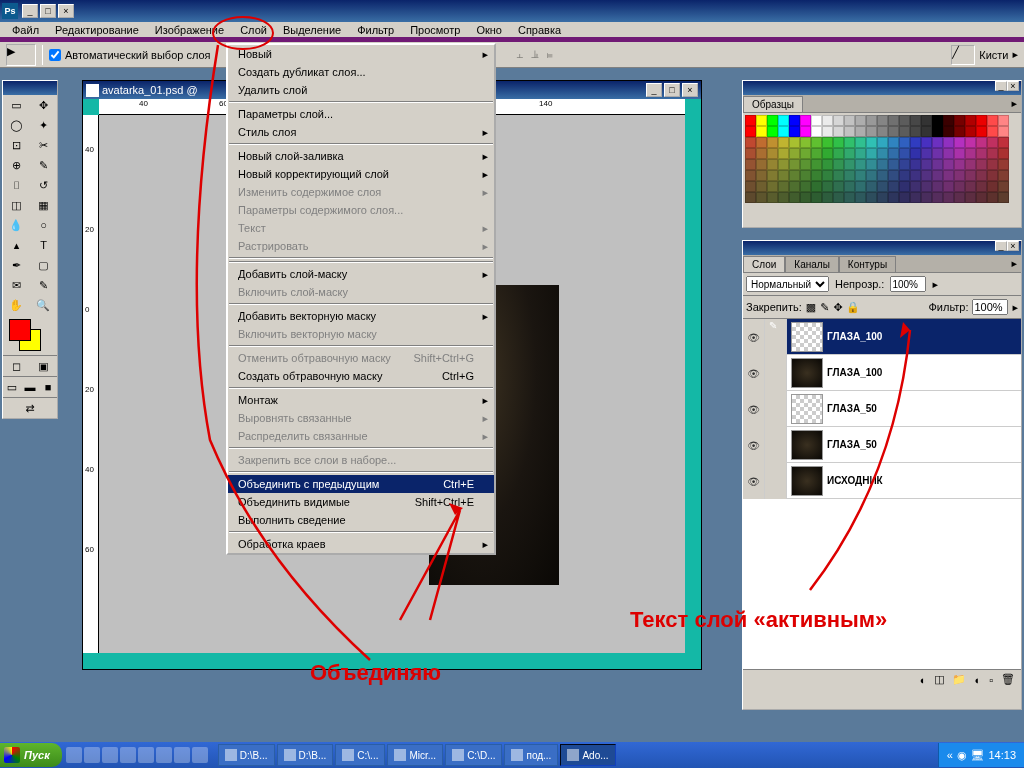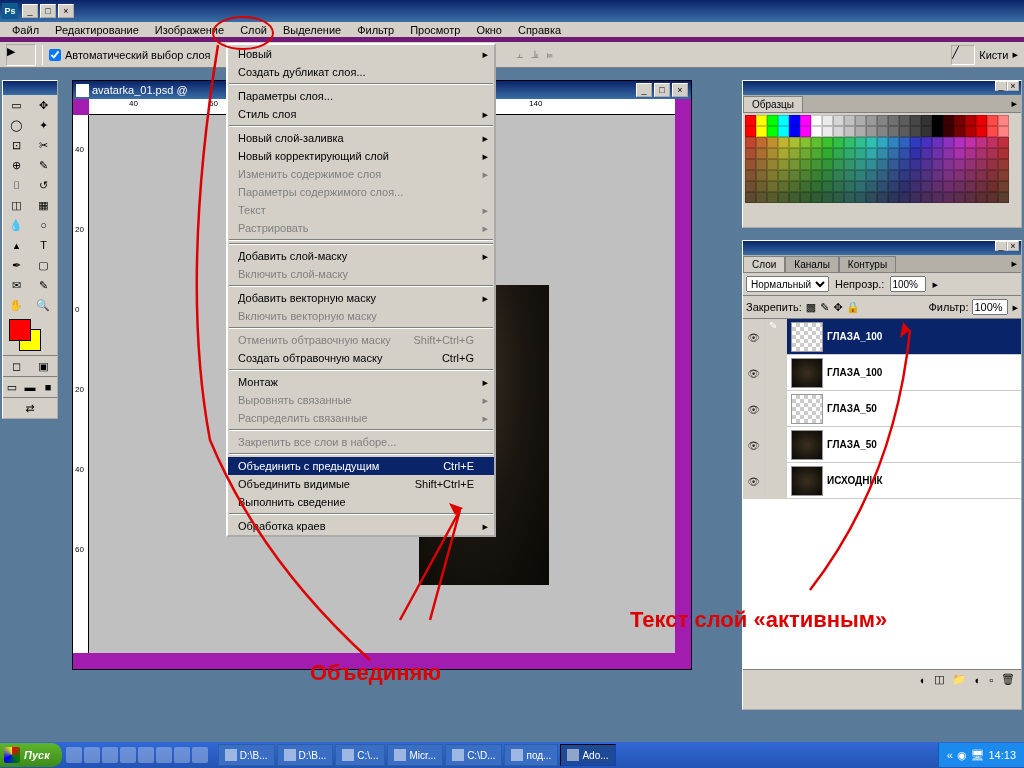--- a/index.html
+++ b/index.html
@@ -24,21 +24,21 @@
 .toolbox { position: absolute; top: 80px; left: 2px; width: 56px; background: #d4d0c8; border: 1px outset #fff; }
 .toolbox-header { height: 14px; background: linear-gradient(#0a246a, #3a6ea5); }
 .tool-grid { display: grid; grid-template-columns: 1fr 1fr; }
 .tool-cell { width: 27px; height: 20px; border: 1px solid #d4d0c8; display: flex; align-items: center; justify-content: center; cursor: pointer; }
 .color-swatches { padding: 6px; position: relative; height: 40px; }
 .fg-color { position: absolute; top: 4px; left: 6px; width: 22px; height: 22px; background: red; border: 1px solid #000; z-index: 2; }
 .bg-color { position: absolute; top: 14px; left: 16px; width: 22px; height: 22px; background: yellow; border: 1px solid #000; }
 .mode-row { display: flex; border-top: 1px solid #808080; }
 .mode-cell { flex: 1; height: 20px; display: flex; align-items: center; justify-content: center; border: 1px solid #d4d0c8; }
 
-.doc-window { position: absolute; top: 80px; left: 72px; width: 620px; height: 590px; border: 1px solid #000; background: #a21caf; }
+.doc-window { position: absolute; top: 80px; left: 82px; width: 620px; height: 590px; border: 1px solid #000; background: #14b8a6; }
 .doc-title { height: 18px; background: linear-gradient(#0a246a, #3a6ea5); color: white; display: flex; align-items: center; padding: 0 3px; font-size: 10px; }
 .doc-title .doc-icon { width: 13px; height: 13px; background: #fff; margin-right: 3px; }
 .ruler-h { position: absolute; top: 18px; left: 16px; right: 16px; height: 16px; background: #fff; border-bottom: 1px solid #000; font-size: 8px; overflow: hidden; }
 .ruler-h span { position: absolute; font-size: 8px; }
 .ruler-v { position: absolute; top: 34px; left: 0; bottom: 16px; width: 16px; background: #fff; border-right: 1px solid #000; font-size: 8px; }
 .ruler-v span { position: absolute; font-size: 8px; left: 2px; }
 .canvas-area { position: absolute; top: 34px; left: 16px; right: 16px; bottom: 16px; background: #c0c0c0; }
 .canvas-img { position: absolute; top: 170px; left: 330px; width: 130px; height: 300px; background: radial-gradient(ellipse at 40% 30%, #3a3020 0%, #1a1510 50%, #0a0805 100%); }
 
 .dropdown-menu { position: absolute; top: 43px; left: 226px; width: 270px; background: #d4d0c8; border: 2px outset #fff; z-index: 100; }
@@ -204,23 +204,26 @@
 </div>
 
 <div class="dropdown-menu" id="layer-menu">
     <div class="menu-item">
       <span>Новый</span>
       <span class="arrow">▸</span>
     </div>
     <div class="menu-item">
       <span>Создать дубликат слоя...</span>
     </div>
-    <div class="menu-sep"></div>
-    <div class="menu-item">
-      <span>Параметры слоя...</span>
+    <div class="menu-item">
+      <span>Удалить слой</span>
+    </div>
+    <div class="menu-sep"></div>
+    <div class="menu-item">
+      <span>Параметры слой...</span>
     </div>
     <div class="menu-item">
       <span>Стиль слоя</span>
       <span class="arrow">▸</span>
     </div>
     <div class="menu-sep"></div>
     <div class="menu-item">
       <span>Новый слой-заливка</span>
       <span class="arrow">▸</span>
     </div>

